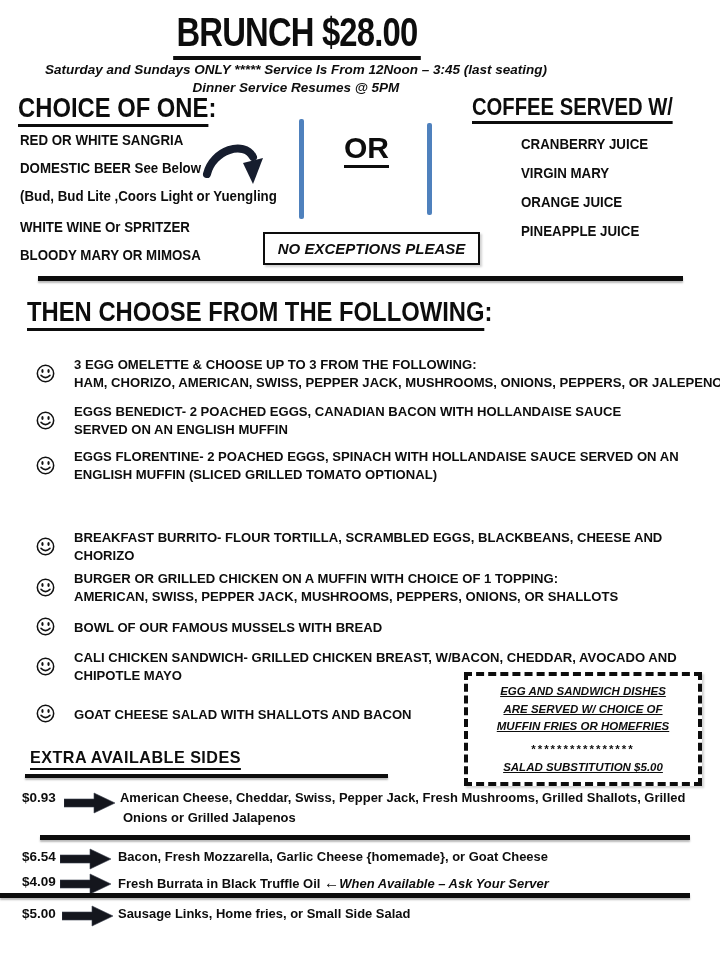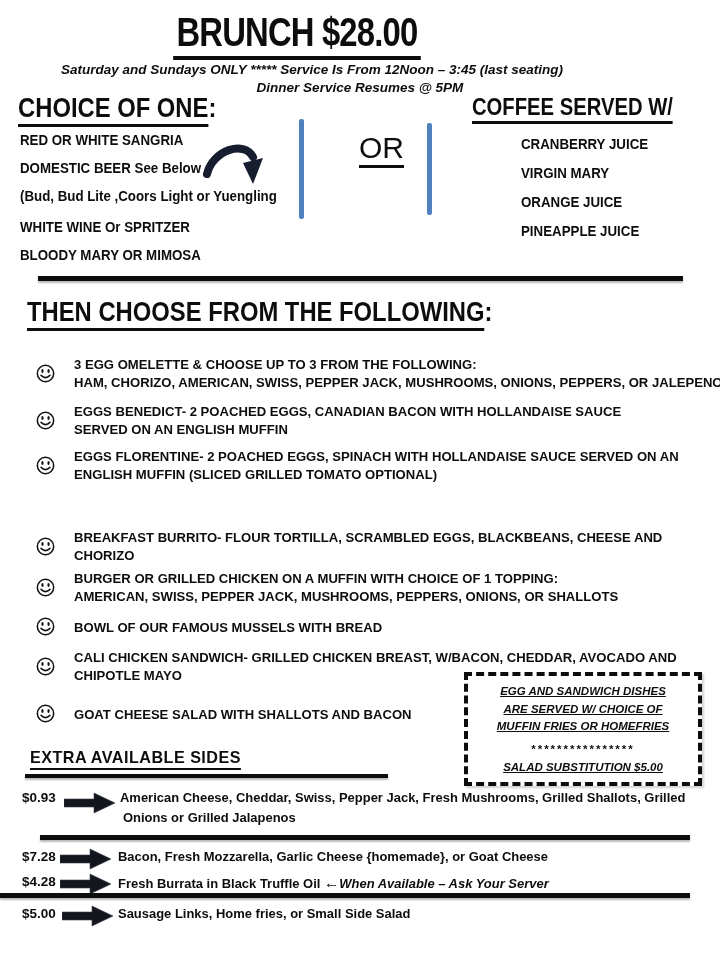--- a/index.html
+++ b/index.html
@@ -8,37 +8,37 @@
     font-family:"Liberation Sans", sans-serif; color:#0d0d0d; overflow:hidden;
   }
   .u  { border-bottom:3px solid #0d0d0d; padding-bottom:1px; }
   .u2 { border-bottom:2px solid #0d0d0d; padding-bottom:1px; }
 
   
   .title-wrap { position:absolute; top:10px; left:0; width:594px; text-align:center; }
   .title { display:inline-block; font-size:40px; font-weight:bold; letter-spacing:-1px;
            border-bottom:4px solid #0d0d0d; padding:0 4px 1px;
            transform:scaleX(.82); transform-origin:center; }
-  .sub { position:absolute; left:16px; width:592px; text-align:center;
+  .sub { position:absolute; left:0; width:592px; text-align:center;
          font-weight:bold; font-style:italic; font-size:13.5px; }
-  .sub1 { top:62px; } .sub2 { top:80px;margin-left:48px; }
+  .sub1 { top:62px; } .sub2 { top:80px; }
 
   
   .choice-heading { position:absolute; left:18px; top:92px; font-size:28px; font-weight:bold;
                     transform:scaleX(.85); transform-origin:left; white-space:nowrap; }
   .ci { position:absolute; left:20px; font-size:14px; font-weight:bold; white-space:nowrap;
         transform:scaleX(.95); transform-origin:left; }
   .ci0{top:132px}.ci1{top:160px}.ci2{top:188px}.ci3{top:219px}.ci4{top:247px}
   .arrow-curved { position:absolute; left:200px; top:140px; }
 
   
   .vline { position:absolute; width:5px; background:#4f81bd; border-radius:2px; }
   .vl1 { left:299px; top:119px; height:100px; }
   .vl2 { left:427px; top:123px; height:92px; }
-  .or { position:absolute; left:359px; top:131px; font-size:30px; font-weight:normal; }
+  .or { position:absolute; left:344px; top:131px; font-size:30px; font-weight:bold; }
   .noex { position:absolute; left:263px; top:232px; width:213px; height:29px;
           border:2px solid #0d0d0d; text-align:center; line-height:29px;
           font-weight:bold; font-style:italic; font-size:15px; white-space:nowrap;
           box-shadow:2px 2px 2px rgba(0,0,0,.18); }
 
   
   .coffee-heading { position:absolute; left:472px; top:94px; font-size:23px; font-weight:bold;
                     transform:scaleX(.88); transform-origin:left; white-space:nowrap; }
   .cf { position:absolute; left:521px; font-size:14px; font-weight:bold; white-space:nowrap;
         transform:scaleX(.95); transform-origin:left; }
@@ -105,20 +105,21 @@
   <div class="ci ci4">BLOODY MARY OR MIMOSA</div>
 
   <svg class="arrow-curved" width="78" height="62" viewBox="0 0 78 62">
     <path d="M 7 34 C 13 10, 44 0, 53 17" stroke="#161d2e" stroke-width="8" fill="none" stroke-linecap="round"></path>
     <polygon points="43,23 63,18 53,44" fill="#161d2e"></polygon>
   </svg>
 
   <div class="vline vl1"></div>
   <div class="vline vl2"></div>
   <div class="or"><span class="u">OR</span></div>
+  <div class="noex">NO EXCEPTIONS PLEASE</div>
 
   <div class="coffee-heading"><span class="u">COFFEE SERVED W/</span></div>
   <div class="cf cf0">CRANBERRY JUICE</div>
   <div class="cf cf1">VIRGIN MARY</div>
   <div class="cf cf2">ORANGE JUICE</div>
   <div class="cf cf3">PINEAPPLE JUICE</div>
 
   <div class="hline div1"></div>
 
   <div class="mains-heading"><span class="u">THEN CHOOSE FROM THE FOLLOWING</span><span>:</span></div>
@@ -233,27 +234,27 @@
   <svg class="barrow a0" width="52" height="22" viewBox="0 0 52 22">
       <polygon points="0,7 30,7 30,1 51,11 30,21 30,15 0,15" fill="#14161d" stroke="#3a3f4d" stroke-width="0.6"></polygon>
     </svg>
   <div class="stext s0">
     <span class="blk">American Cheese, Cheddar, Swiss, Pepper Jack, Fresh Mushrooms, Grilled Shallots, Grilled</span>
     <span class="blk l2x">Onions or Grilled Jalapenos</span>
   </div>
 
   <div class="hline l1"></div>
 
-  <div class="price p1">$7.28</div>
+  <div class="price p1">$6.54</div>
   <svg class="barrow a1" width="52" height="22" viewBox="0 0 52 22">
       <polygon points="0,7 30,7 30,1 51,11 30,21 30,15 0,15" fill="#14161d" stroke="#3a3f4d" stroke-width="0.6"></polygon>
     </svg>
   <div class="stext s1">Bacon, Fresh Mozzarella, Garlic Cheese {homemade}, or Goat Cheese</div>
 
-  <div class="price p2">$4.28</div>
+  <div class="price p2">$4.09</div>
   <svg class="barrow a2" width="52" height="22" viewBox="0 0 52 22">
       <polygon points="0,7 30,7 30,1 51,11 30,21 30,15 0,15" fill="#14161d" stroke="#3a3f4d" stroke-width="0.6"></polygon>
     </svg>
   <div class="stext s2">
     <span>Fresh Burrata in Black Truffle Oil </span><span class="larr">←</span><span class="itn">When Available – Ask Your Server</span>
   </div>
 
   <div class="hline l2"></div>
 
   <div class="price p3">$5.00</div>

